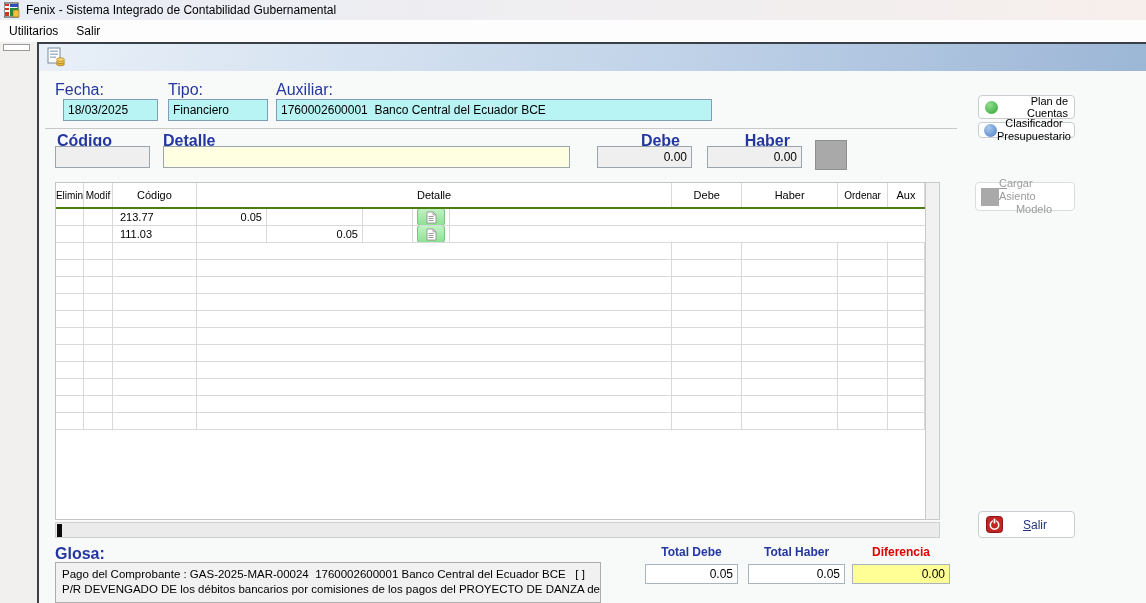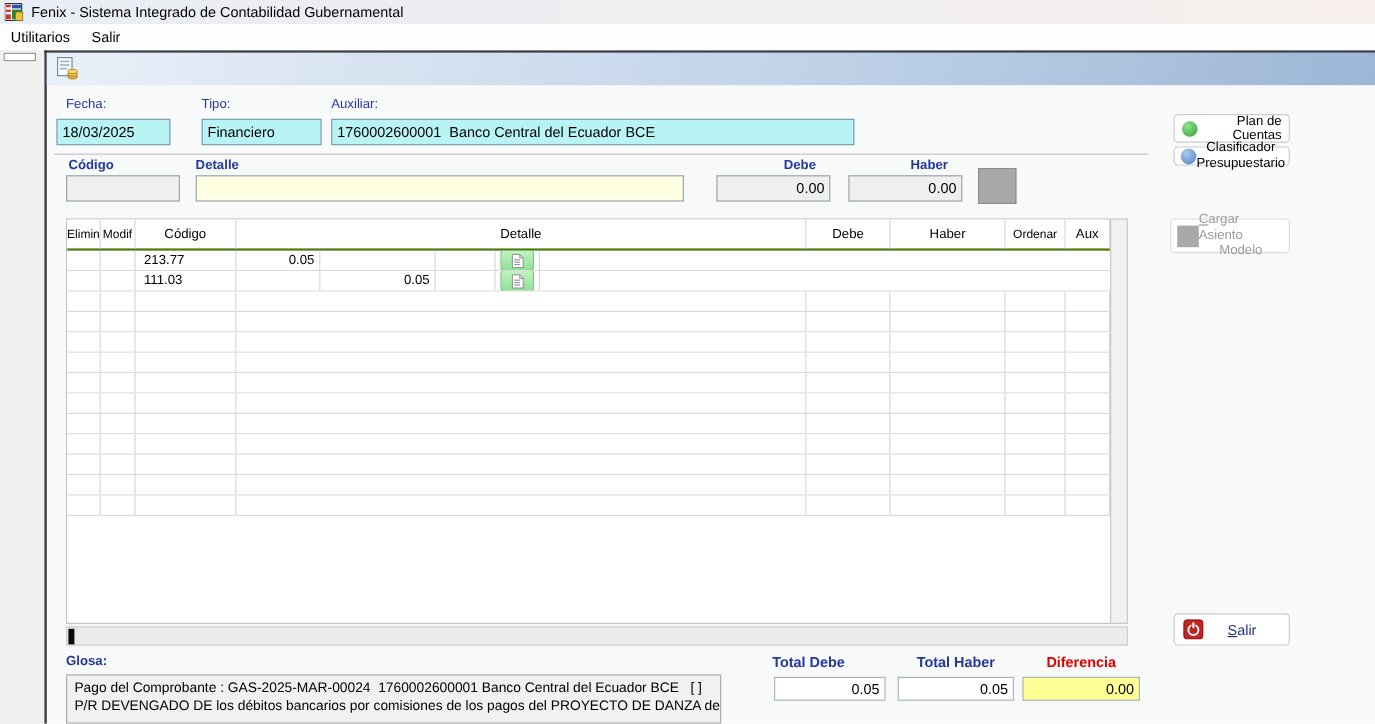--- a/index.html
+++ b/index.html
@@ -26,21 +26,21 @@
 
   
   .form-window { position:absolute; left:37px; top:42px; width:1109px; height:561px;
     border-top:2px solid #3a3e46; border-left:2px solid #3a3e46;
     background:#f8f9f9; }
 
   .toolbar { position:absolute; left:0; top:0; width:1107px; height:27px;
     background:linear-gradient(105deg,#e9f0f8 0%,#c2d4e9 55%,#9cb6d6 100%); }
   .toolbar .tb-icon { position:absolute; left:7px; top:3px; }
 
-  .lbl { position:absolute; font-size:11px; color:#24379f; }
+  .lbl { position:absolute; font-size:16px; color:#24379f; }
   .lbl.bold { font-weight:bold; }
   .field { position:absolute; height:22px; border:1px solid #7f9db9;
     font-family:"Liberation Sans",sans-serif; font-size:12px; color:#000;
     padding:0 4px; outline:none; }
   .cyan { background:#b8f4f3; }
   .gray-field { background:#efefef; border-color:#9aa5ad; }
   .yellow-field { background:#ffffe1; border-color:#9aa5ad; }
   .num { text-align:right; }
 
   .separator { position:absolute; left:6px; top:84px; width:912px; height:1px; background:#c8c8c8; }
@@ -132,21 +132,21 @@
       <ellipse cx="14.5" cy="17" rx="4" ry="1.8" fill="#e8b33c" stroke="#a07a1c" stroke-width="0.7"></ellipse>
       <ellipse cx="14.5" cy="14.8" rx="4" ry="1.8" fill="#f2c54f" stroke="#a07a1c" stroke-width="0.7"></ellipse>
       <ellipse cx="14.5" cy="12.6" rx="4" ry="1.8" fill="#f8d671" stroke="#a07a1c" stroke-width="0.7"></ellipse>
     </svg>
   </div>
 
   <span class="lbl" style="left:16px; top:37px;">Fecha:</span>
   <span class="lbl" style="left:129px; top:37px;">Tipo:</span>
   <span class="lbl" style="left:237px; top:37px;">Auxiliar:</span>
 
-  <input class="field cyan" style="left: 8px; top: 55px; width: 95px;" value="18/03/2025">
+  <input class="field cyan" style="left: 24px; top: 55px; width: 95px;" value="18/03/2025">
   <input class="field cyan" style="left: 129px; top: 55px; width: 100px;" value="Financiero">
   <input class="field cyan" style="left: 237px; top: 55px; width: 436px;" value="1760002600001  Banco Central del Ecuador BCE">
 
   <div class="separator"></div>
 
   <span class="lbl bold" style="left:18px; top:88px;">Código</span>
   <span class="lbl bold" style="left:124px; top:88px;">Detalle</span>
   <span class="lbl bold" style="left:558px; top:88px; width:83px; text-align:right;">Debe</span>
   <span class="lbl bold" style="left:668px; top:88px; width:83px; text-align:right;">Haber</span>
 
@@ -365,20 +365,20 @@
     </svg>
     <span class="salir-label ul-first" style="display:inline-block;">Salir</span>
   </div>
 
   <span class="lbl bold" style="left:16px; top:501px;">Glosa:</span>
   <div class="glosa-box">
     <div class="glosa-line">Pago del Comprobante : GAS-2025-MAR-00024  1760002600001 Banco Central del Ecuador BCE   [ ]</div>
     <div class="glosa-line">P/R DEVENGADO DE los débitos bancarios por comisiones de los pagos del PROYECTO DE DANZA del año 2025.</div>
   </div>
 
-  <span class="total-lbl" style="left:572px; top:501px; width:93px;text-align:right;">Total Debe</span>
+  <span class="total-lbl" style="left:606px; top:501px; width:93px;">Total Debe</span>
   <span class="total-lbl" style="left:709px; top:501px; width:97px;">Total Haber</span>
   <span class="total-lbl dif-lbl" style="left:813px; top:501px; width:98px;">Diferencia</span>
 
   <input class="total-field" style="left: 606px; top: 520px; width: 93px;" value="0.05">
   <input class="total-field" style="left: 709px; top: 520px; width: 97px;" value="0.05">
   <input class="total-field dif-field" style="left: 813px; top: 520px; width: 98px;" value="0.00">
 </div>
 
 </body></html>

